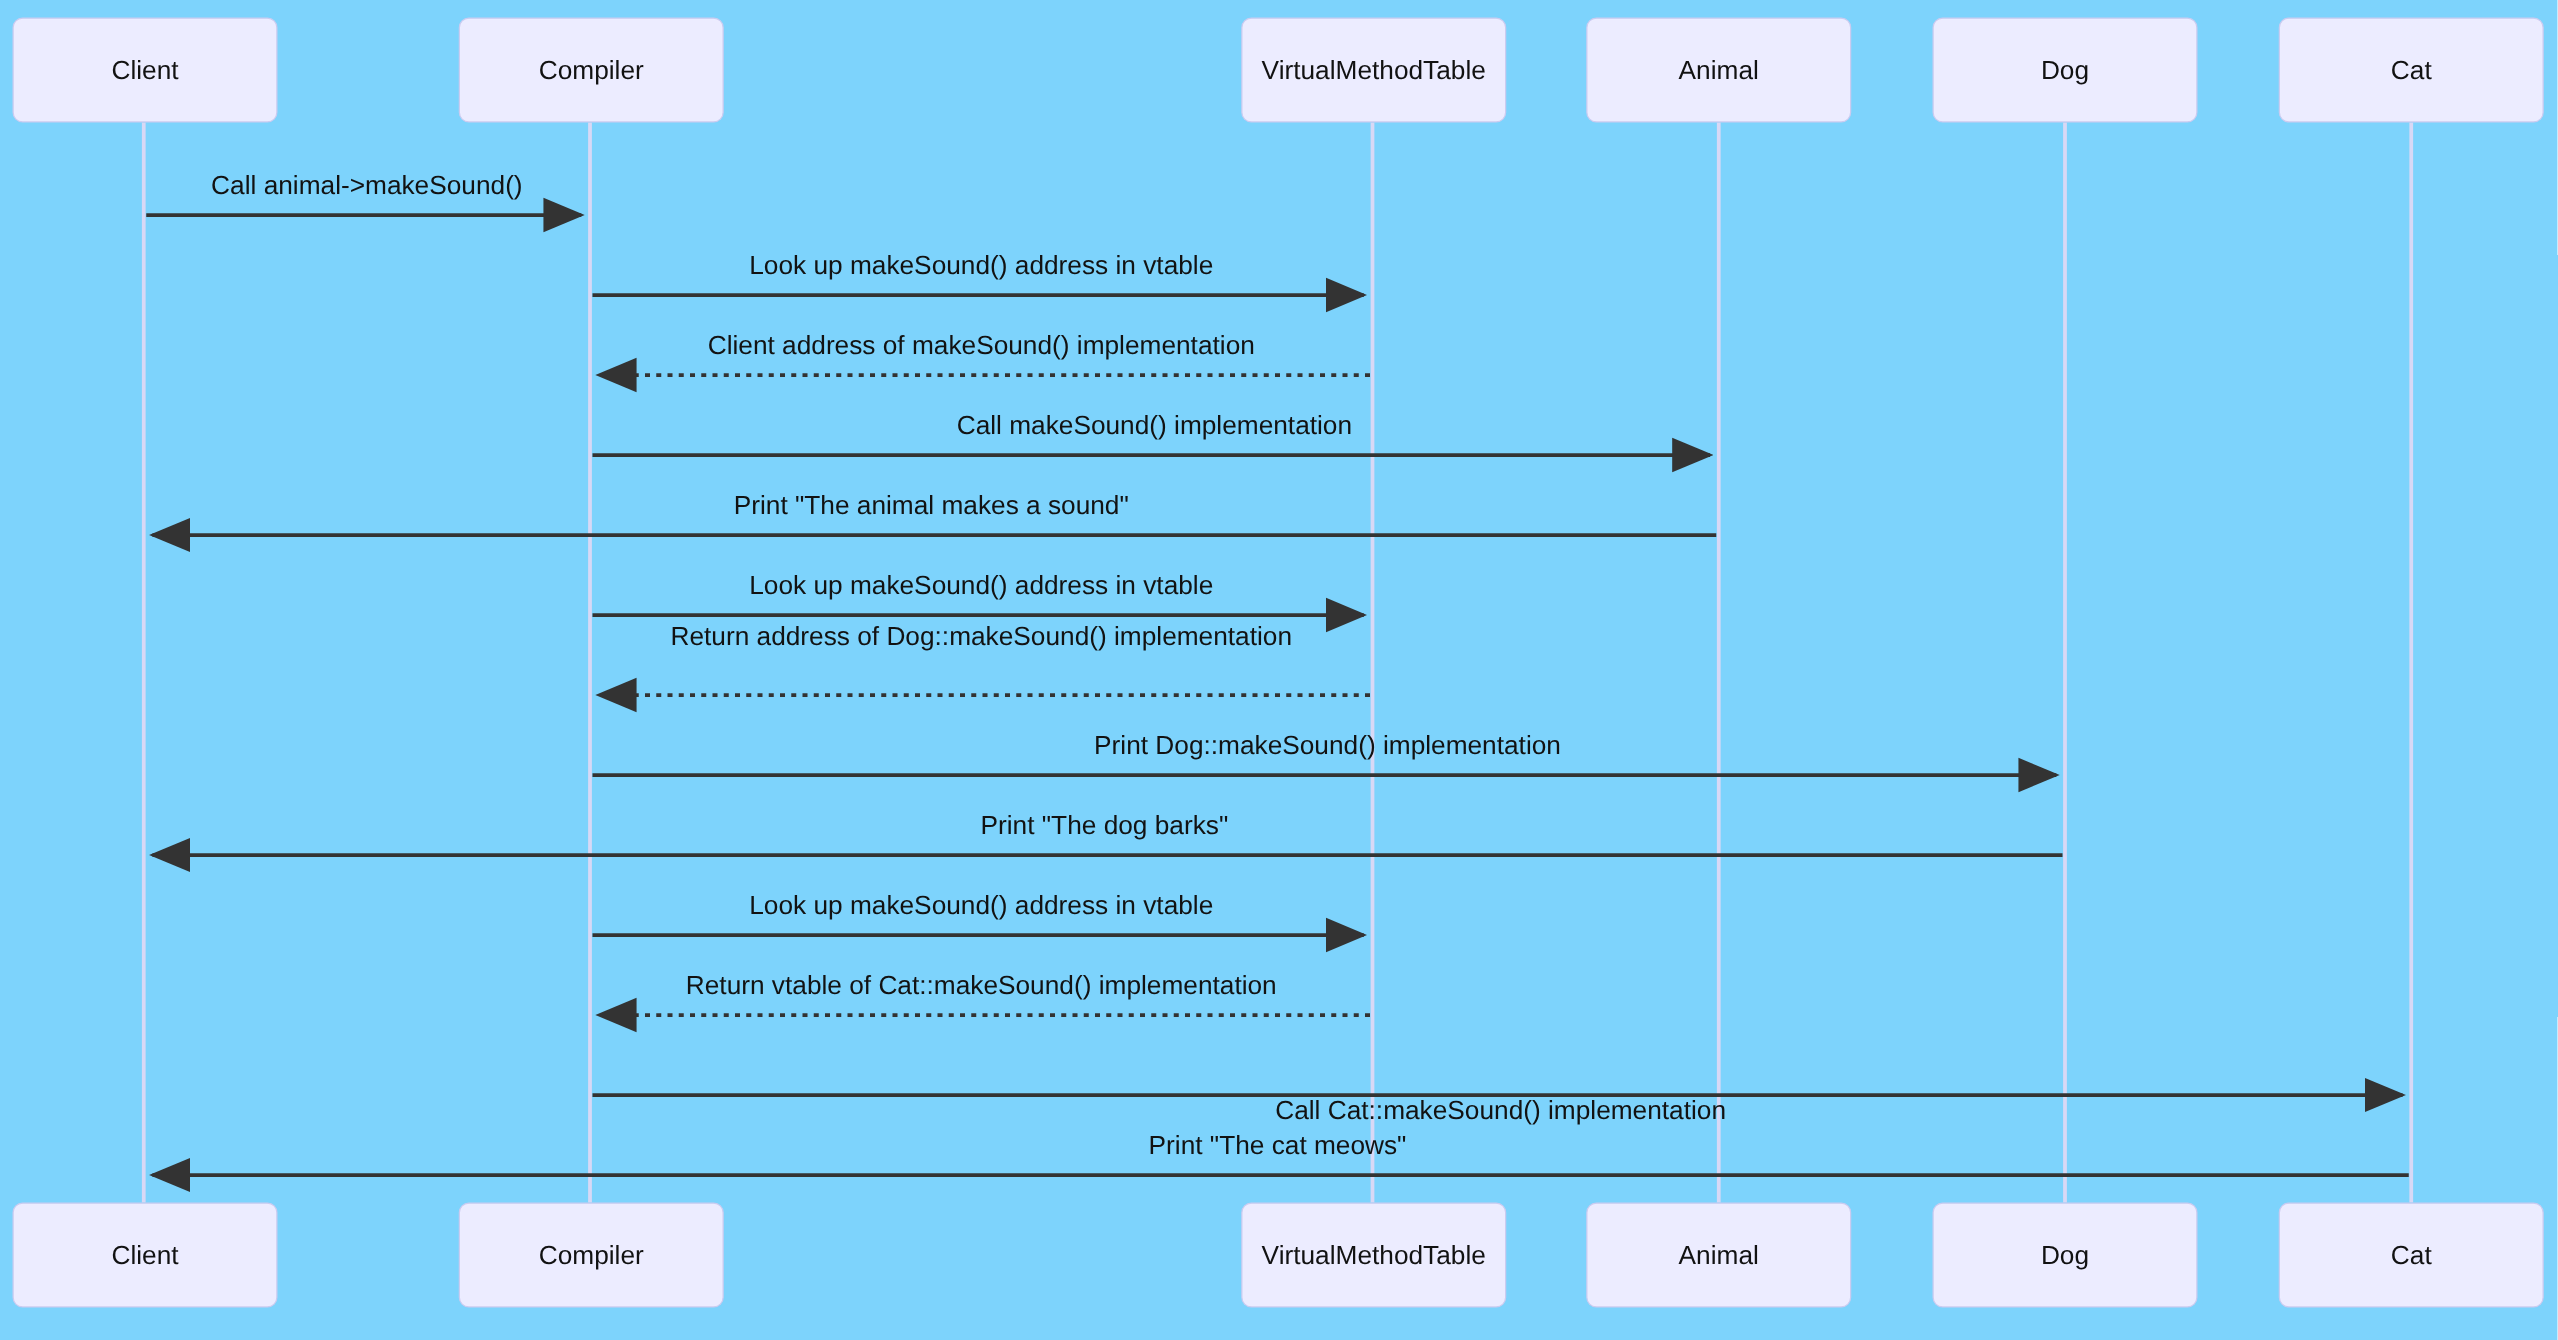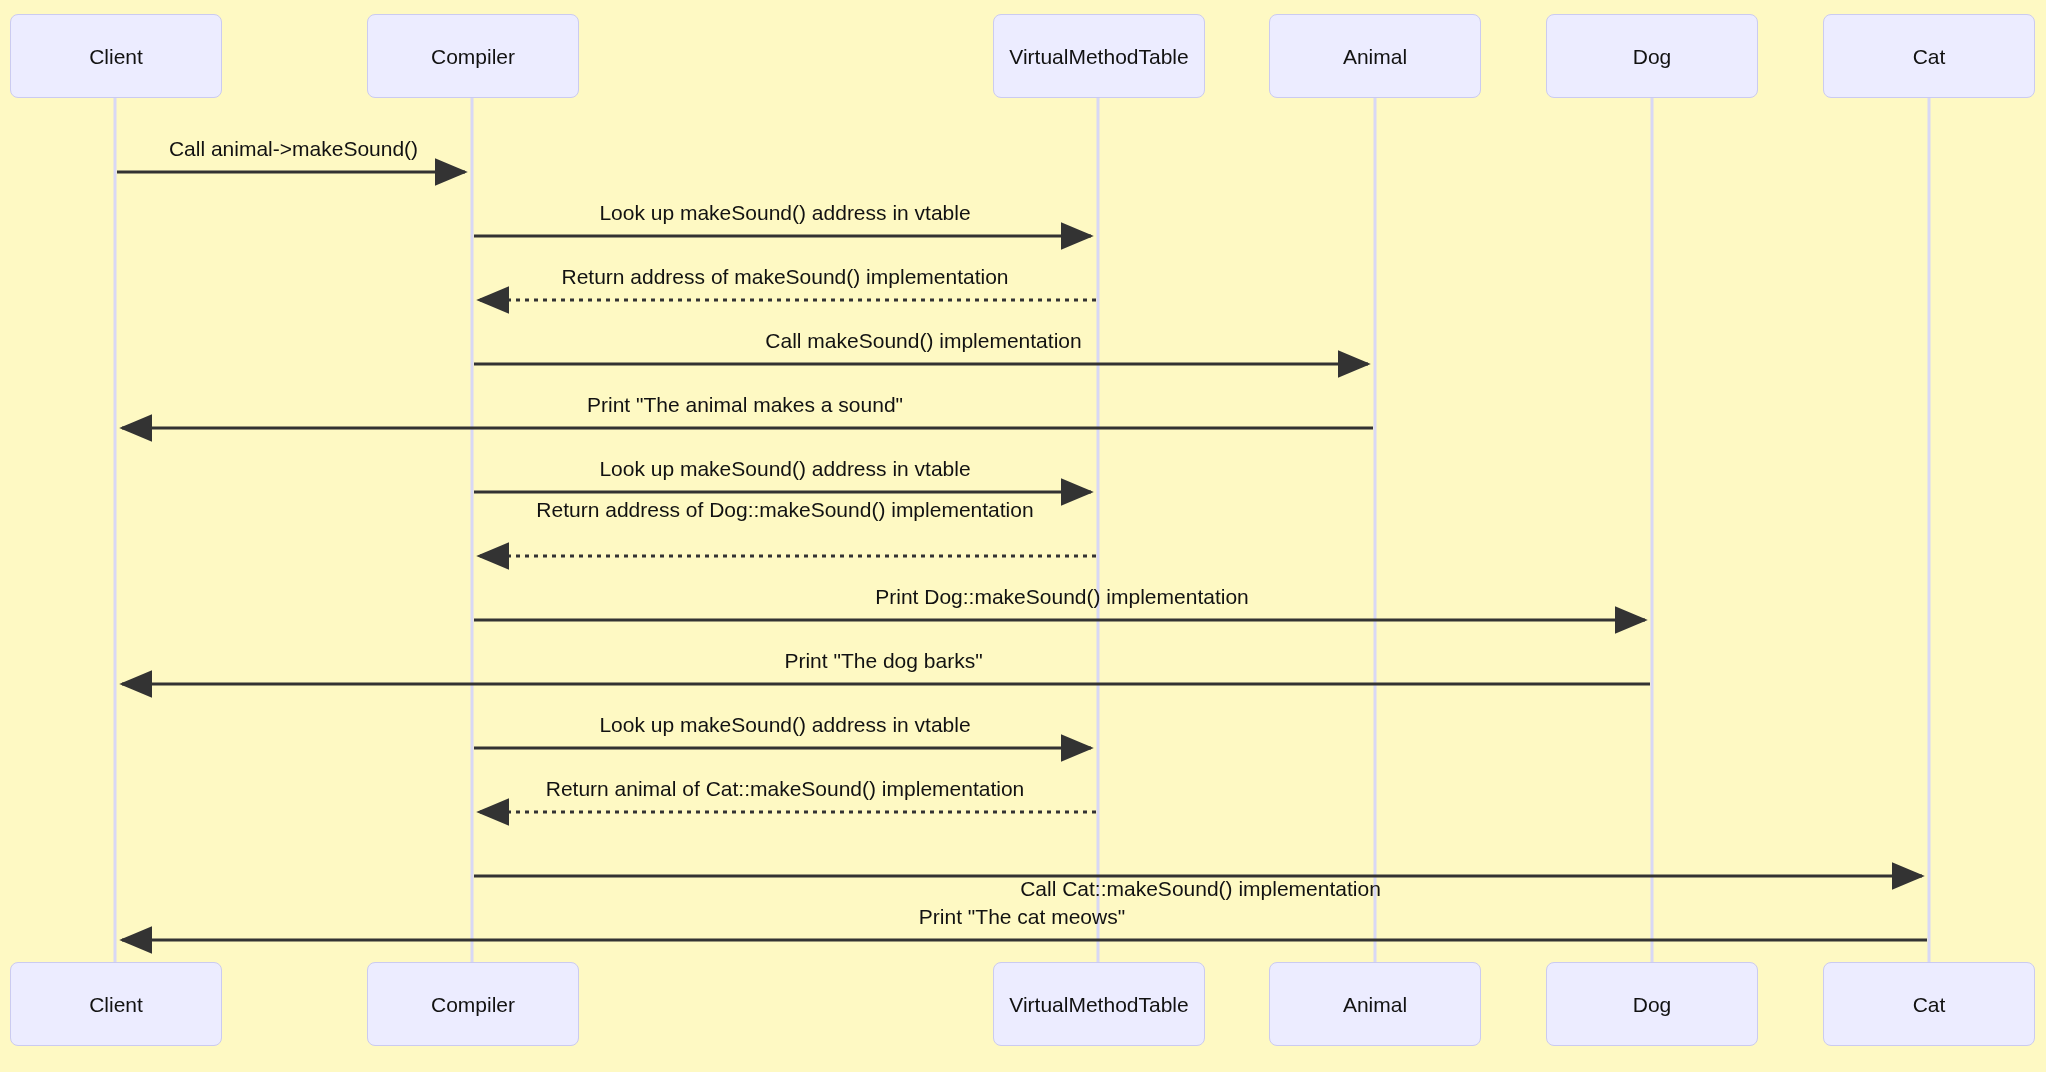--- a/index.html
+++ b/index.html
@@ -1,17 +1,17 @@
 <!DOCTYPE html>
 <html><head>
 <meta charset="utf-8">
 <style>
   html,body{margin:0;padding:0;background:#ffffff;}
   body{font-family:"Liberation Sans","DejaVu Sans",sans-serif;}
-  #stage{position:relative;width:2046px;height:1072px;background:#fef9c3;overflow:hidden;}
+  #stage{position:relative;width:2046px;height:1072px;background:#7dd3fc;overflow:hidden;}
   #svg{position:absolute;left:0;top:0;width:2046px;height:1072px;}
 
   .actor-box{
     position:absolute;
     background:#ECECFF;
     border:1px solid #CBCBF0;
     border-radius:8px;
     box-sizing:border-box;
     display:flex;
     align-items:center;
@@ -105,25 +105,25 @@
       <div class="actor-box" style="left: 1546px; top: 962px; width: 212px; height: 84px; background: rgb(236, 236, 255); border-color: rgb(203, 203, 240);">
         <span class="actor-label" style="color: rgb(18, 18, 18);">Dog</span>
       </div>
       <div class="actor-box" style="left: 1823px; top: 962px; width: 212px; height: 84px; background: rgb(236, 236, 255); border-color: rgb(203, 203, 240);">
         <span class="actor-label" style="color: rgb(18, 18, 18);">Cat</span>
       </div>
     </div>
   <div id="labels">
       <div class="msg-label" style="left: 293.5px; top: 159px; color: rgb(18, 18, 18);">Call animal-&gt;makeSound()</div>
       <div class="msg-label" style="left: 785px; top: 223px; color: rgb(18, 18, 18);">Look up makeSound() address in vtable</div>
-      <div class="msg-label" style="left: 785px; top: 287px; color: rgb(18, 18, 18);">Return address of makeSound() implementation</div>
+      <div class="msg-label" style="left: 785px; top: 287px; color: rgb(18, 18, 18);">Client address of makeSound() implementation</div>
       <div class="msg-label" style="left: 923.5px; top: 351px; color: rgb(18, 18, 18);">Call makeSound() implementation</div>
       <div class="msg-label" style="left: 745px; top: 415px; color: rgb(18, 18, 18);">Print "The animal makes a sound"</div>
       <div class="msg-label" style="left: 785px; top: 479px; color: rgb(18, 18, 18);">Look up makeSound() address in vtable</div>
       <div class="msg-label" style="left: 785px; top: 520px; color: rgb(18, 18, 18);">Return address of Dog::makeSound() implementation</div>
       <div class="msg-label" style="left: 1062px; top: 607px; color: rgb(18, 18, 18);">Print Dog::makeSound() implementation</div>
       <div class="msg-label" style="left: 883.5px; top: 671px; color: rgb(18, 18, 18);">Print "The dog barks"</div>
       <div class="msg-label" style="left: 785px; top: 735px; color: rgb(18, 18, 18);">Look up makeSound() address in vtable</div>
-      <div class="msg-label" style="left: 785px; top: 799px; color: rgb(18, 18, 18);">Return animal of Cat::makeSound() implementation</div>
+      <div class="msg-label" style="left: 785px; top: 799px; color: rgb(18, 18, 18);">Return vtable of Cat::makeSound() implementation</div>
       <div class="msg-label" style="left: 1200.5px; top: 863px; color: rgb(18, 18, 18); margin-top: 36px;">Call Cat::makeSound() implementation</div>
       <div class="msg-label" style="left: 1022px; top: 927px; color: rgb(18, 18, 18);">Print "The cat meows"</div>
     </div>
 </div>
 
 </body></html>

